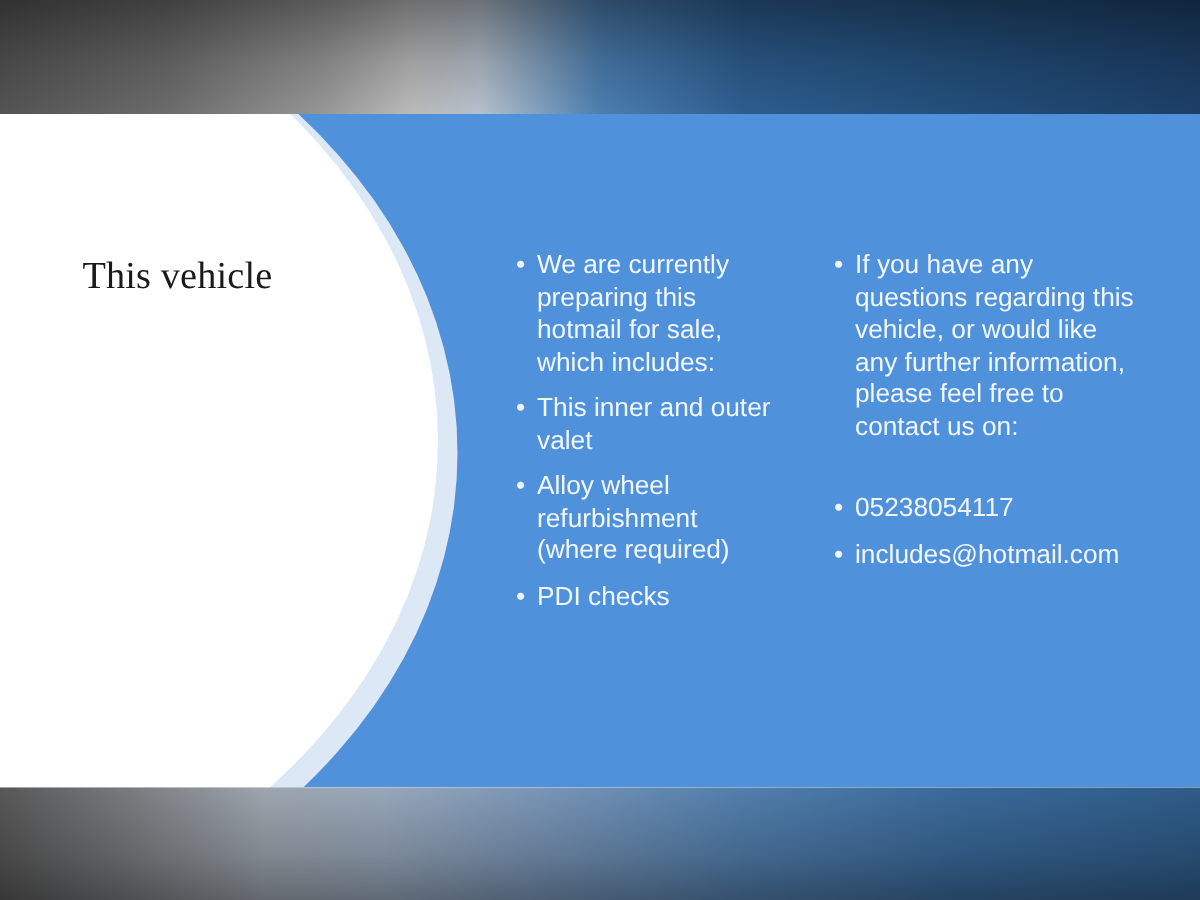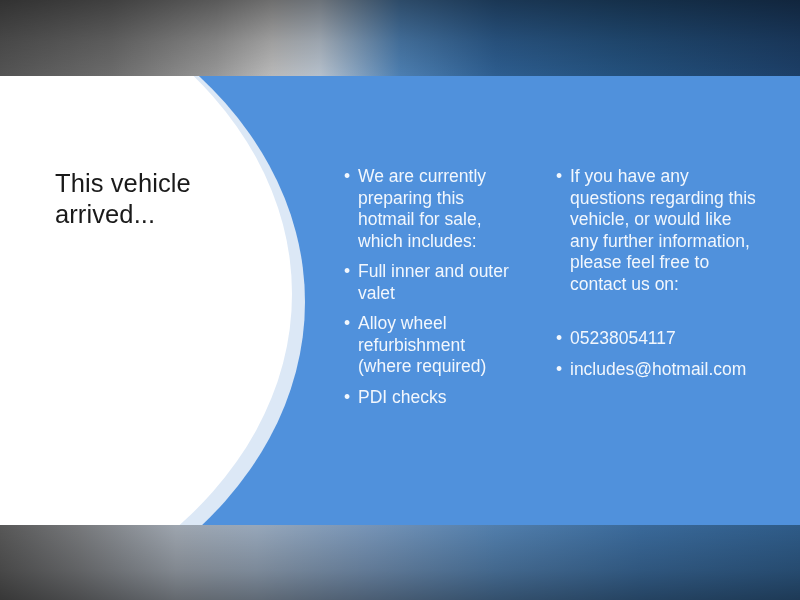--- a/index.html
+++ b/index.html
@@ -110,21 +110,21 @@
   #title-block {
     position: absolute;
     left: 55px;
     top: 92px;
     width: 195px;
     color: #1a1a1a;
     font-size: 25.5px;
     line-height: 31px;
     letter-spacing: 0.1px;
   }
-  #title-block .title-line { display: block; white-space: nowrap; }
+  #title-block .title-line { display: block; white-space: nowrap; font-family: Liberation Serif, serif; }
 
   .bullet-column {
     position: absolute;
     color: #f2f7fd;
   }
   #column-services { left: 344px; top: 90px;  width: 175px; }
   #column-contact  { left: 556px; top: 90px;  width: 200px; }
 
   .bullet-item {
     display: flex;
@@ -151,33 +151,32 @@
   <div class="letterbox" id="letterbox-top"></div>
 
   <div id="slide-canvas">
 
     <div id="blue-field"></div>
     <div id="curve-rim"></div>
     <div id="curve-white"></div>
 
     <div id="title-block">
       <span class="title-line">This vehicle</span>
-      <span class="title-line">arrived...</span>
     </div>
 
     <div class="bullet-column" id="column-services">
 
       <div class="bullet-item">
         <span class="bullet-dot">•</span>
         <span class="bullet-text">We are currently preparing this hotmail for sale, which includes:</span>
       </div>
 
       <div class="bullet-item">
         <span class="bullet-dot">•</span>
-        <span class="bullet-text">Full inner and outer valet</span>
+        <span class="bullet-text">This inner and outer valet</span>
       </div>
 
       <div class="bullet-item">
         <span class="bullet-dot">•</span>
         <span class="bullet-text">Alloy wheel refurbishment (where required)</span>
       </div>
 
       <div class="bullet-item">
         <span class="bullet-dot">•</span>
         <span class="bullet-text">PDI checks</span>

